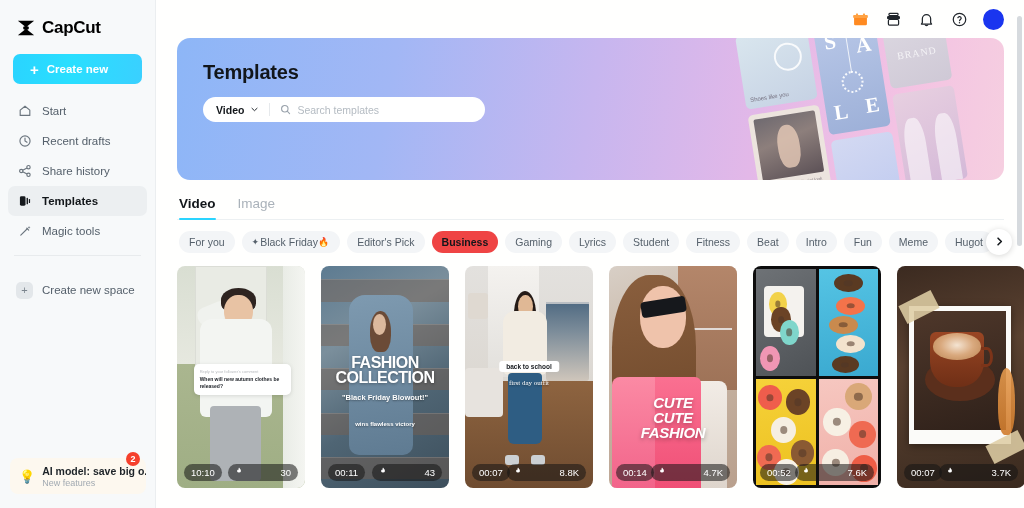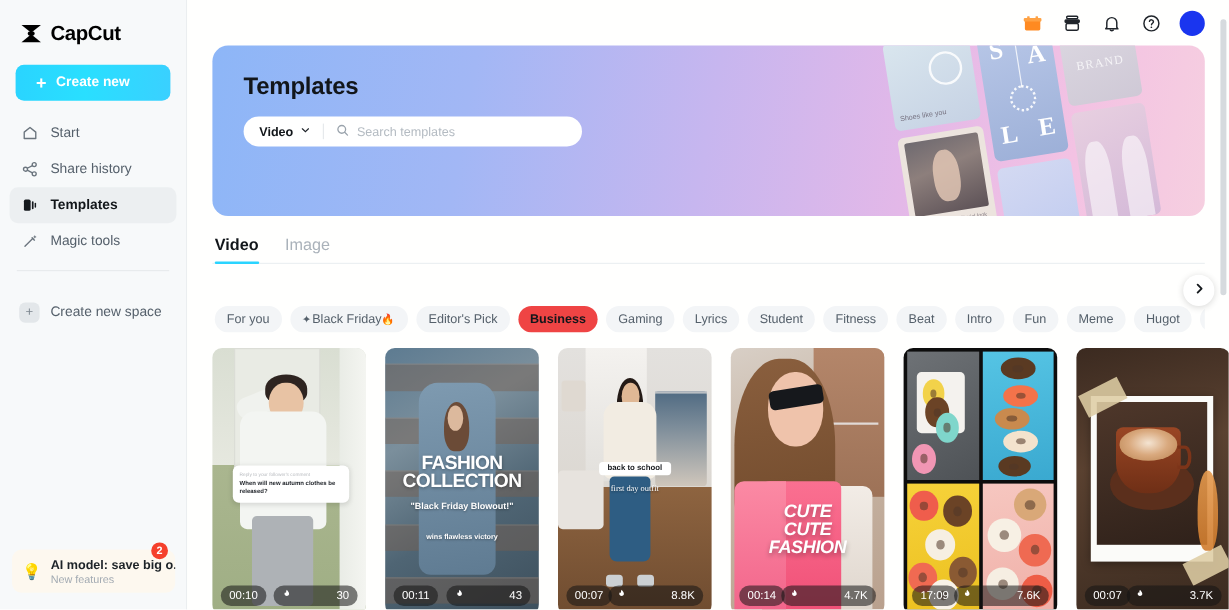--- a/index.html
+++ b/index.html
@@ -138,21 +138,21 @@
   .tab.active { color: #12161a; font-weight: bold; }
   .tab.active::after { content: ""; position: absolute; left: 0; right: 0; bottom: -1px; height: 2.5px;
     background: #2ad4ff; border-radius: 2px; }
 
   
   .chips-wrap { position: relative; margin-top: 11px; }
   .chips { display: flex; gap: 7px; overflow: hidden; padding-left: 2px; }
   .chip {
     height: 22px; padding: 0 10px; border-radius: 11px; background: #f3f5f7;
     display: flex; align-items: center; white-space: nowrap;
-    font-size: 10.5px; color: #55606b; cursor: pointer; flex: 0 0 auto; margin-top: 24px;
+    font-size: 10.5px; color: #55606b; cursor: pointer; flex: 0 0 auto;
   }
   .chip.active { background: #ef4444; color: #12161a; font-weight: bold; }
   .chip .ico { font-size: 9px; margin-right: 1px; }
   .chips-next {
     position: absolute; right: -8px; top: -2px; width: 26px; height: 26px; border-radius: 50%;
     background: #fff; box-shadow: 0 1px 6px rgba(0,0,0,0.16);
     display: flex; align-items: center; justify-content: center; cursor: pointer; z-index: 5;
   }
 
   
@@ -317,20 +317,29 @@
     </div>
 
     <div class="nav">
       <div class="nav-item">
         <span class="nav-icon">
           <svg viewBox="0 0 16 16" width="14" height="14" fill="none" stroke="#6b757e" stroke-width="1.3" stroke-linejoin="round">
             <path d="M2.5 7 L8 2.5 L13.5 7 V13 H2.5 Z"></path>
           </svg>
         </span>
         <span>Start</span>
+      </div>
+      <div class="nav-item">
+        <span class="nav-icon">
+          <svg viewBox="0 0 16 16" width="14" height="14" fill="none" stroke="#6b757e" stroke-width="1.3">
+            <circle cx="8" cy="8" r="5.8"></circle>
+              <path d="M8 4.6 V8 L10.3 9.5" stroke-linecap="round"></path>
+          </svg>
+        </span>
+        <span>Recent drafts</span>
       </div>
       <div class="nav-item">
         <span class="nav-icon">
           <svg viewBox="0 0 16 16" width="14" height="14" fill="none" stroke="#6b757e" stroke-width="1.3">
             <circle cx="12" cy="3.6" r="1.9"></circle>
               <circle cx="3.7" cy="8" r="1.9"></circle>
               <circle cx="12" cy="12.4" r="1.9"></circle>
             <path d="M5.4 7.1 L10.3 4.5 M5.4 8.9 L10.3 11.5"></path>
           </svg>
         </span>
@@ -510,21 +519,21 @@
             <div class="curtain"></div>
           <div class="arm"></div>
             <div class="hair"></div>
             <div class="head"></div>
           <div class="body"></div>
             <div class="pants"></div>
           <div class="bubble">
             <div class="bubble-top">Reply to your follower's comment</div>
             <div class="bubble-txt">When will new autumn clothes be released?</div>
           </div>
-          <div class="card-dur">00:10</div>
+          <div class="card-dur">10:10</div>
           <div class="card-likes">
             <span>
               <svg viewBox="0 0 10 12" width="8" height="9" fill="#fff">
                   <path d="M5 0.6 C6.6 2.6 7.6 3.6 7.6 5.5 A2.7 2.7 0 0 1 2.4 5.5 C2.4 4.4 3 3.8 3.4 3.2 C3.3 4.4 4.2 4.7 4.2 3.7 C4.2 2.6 4.4 1.6 5 0.6 Z"></path>
                 </svg>
             </span>
             <span>30</span>
           </div>
         </div>
 
@@ -630,21 +639,21 @@
             <div class="donut" style="left:2%;top:62%;width:40%;height:24%;background:#f06a52"></div>
             <div class="donut" style="left:30%;top:76%;width:42%;height:24%;background:#f8f2e8"></div>
           </div>
           <div class="dq q4">
             <div class="donut" style="left:44%;top:4%;width:46%;height:26%;background:#d9a878"></div>
             <div class="donut" style="left:8%;top:28%;width:46%;height:26%;background:#f7f0e4"></div>
             <div class="donut" style="left:52%;top:40%;width:44%;height:25%;background:#ef6a52"></div>
             <div class="donut" style="left:6%;top:66%;width:46%;height:26%;background:#f6eee2"></div>
             <div class="donut" style="left:54%;top:72%;width:44%;height:25%;background:#ee5d46"></div>
           </div>
-          <div class="card-dur">17:09</div>
+          <div class="card-dur">00:52</div>
           <div class="card-likes">
             <span>
               <svg viewBox="0 0 10 12" width="8" height="9" fill="#fff">
                   <path d="M5 0.6 C6.6 2.6 7.6 3.6 7.6 5.5 A2.7 2.7 0 0 1 2.4 5.5 C2.4 4.4 3 3.8 3.4 3.2 C3.3 4.4 4.2 4.7 4.2 3.7 C4.2 2.6 4.4 1.6 5 0.6 Z"></path>
                 </svg>
             </span>
             <span>7.6K</span>
           </div>
         </div>
 

